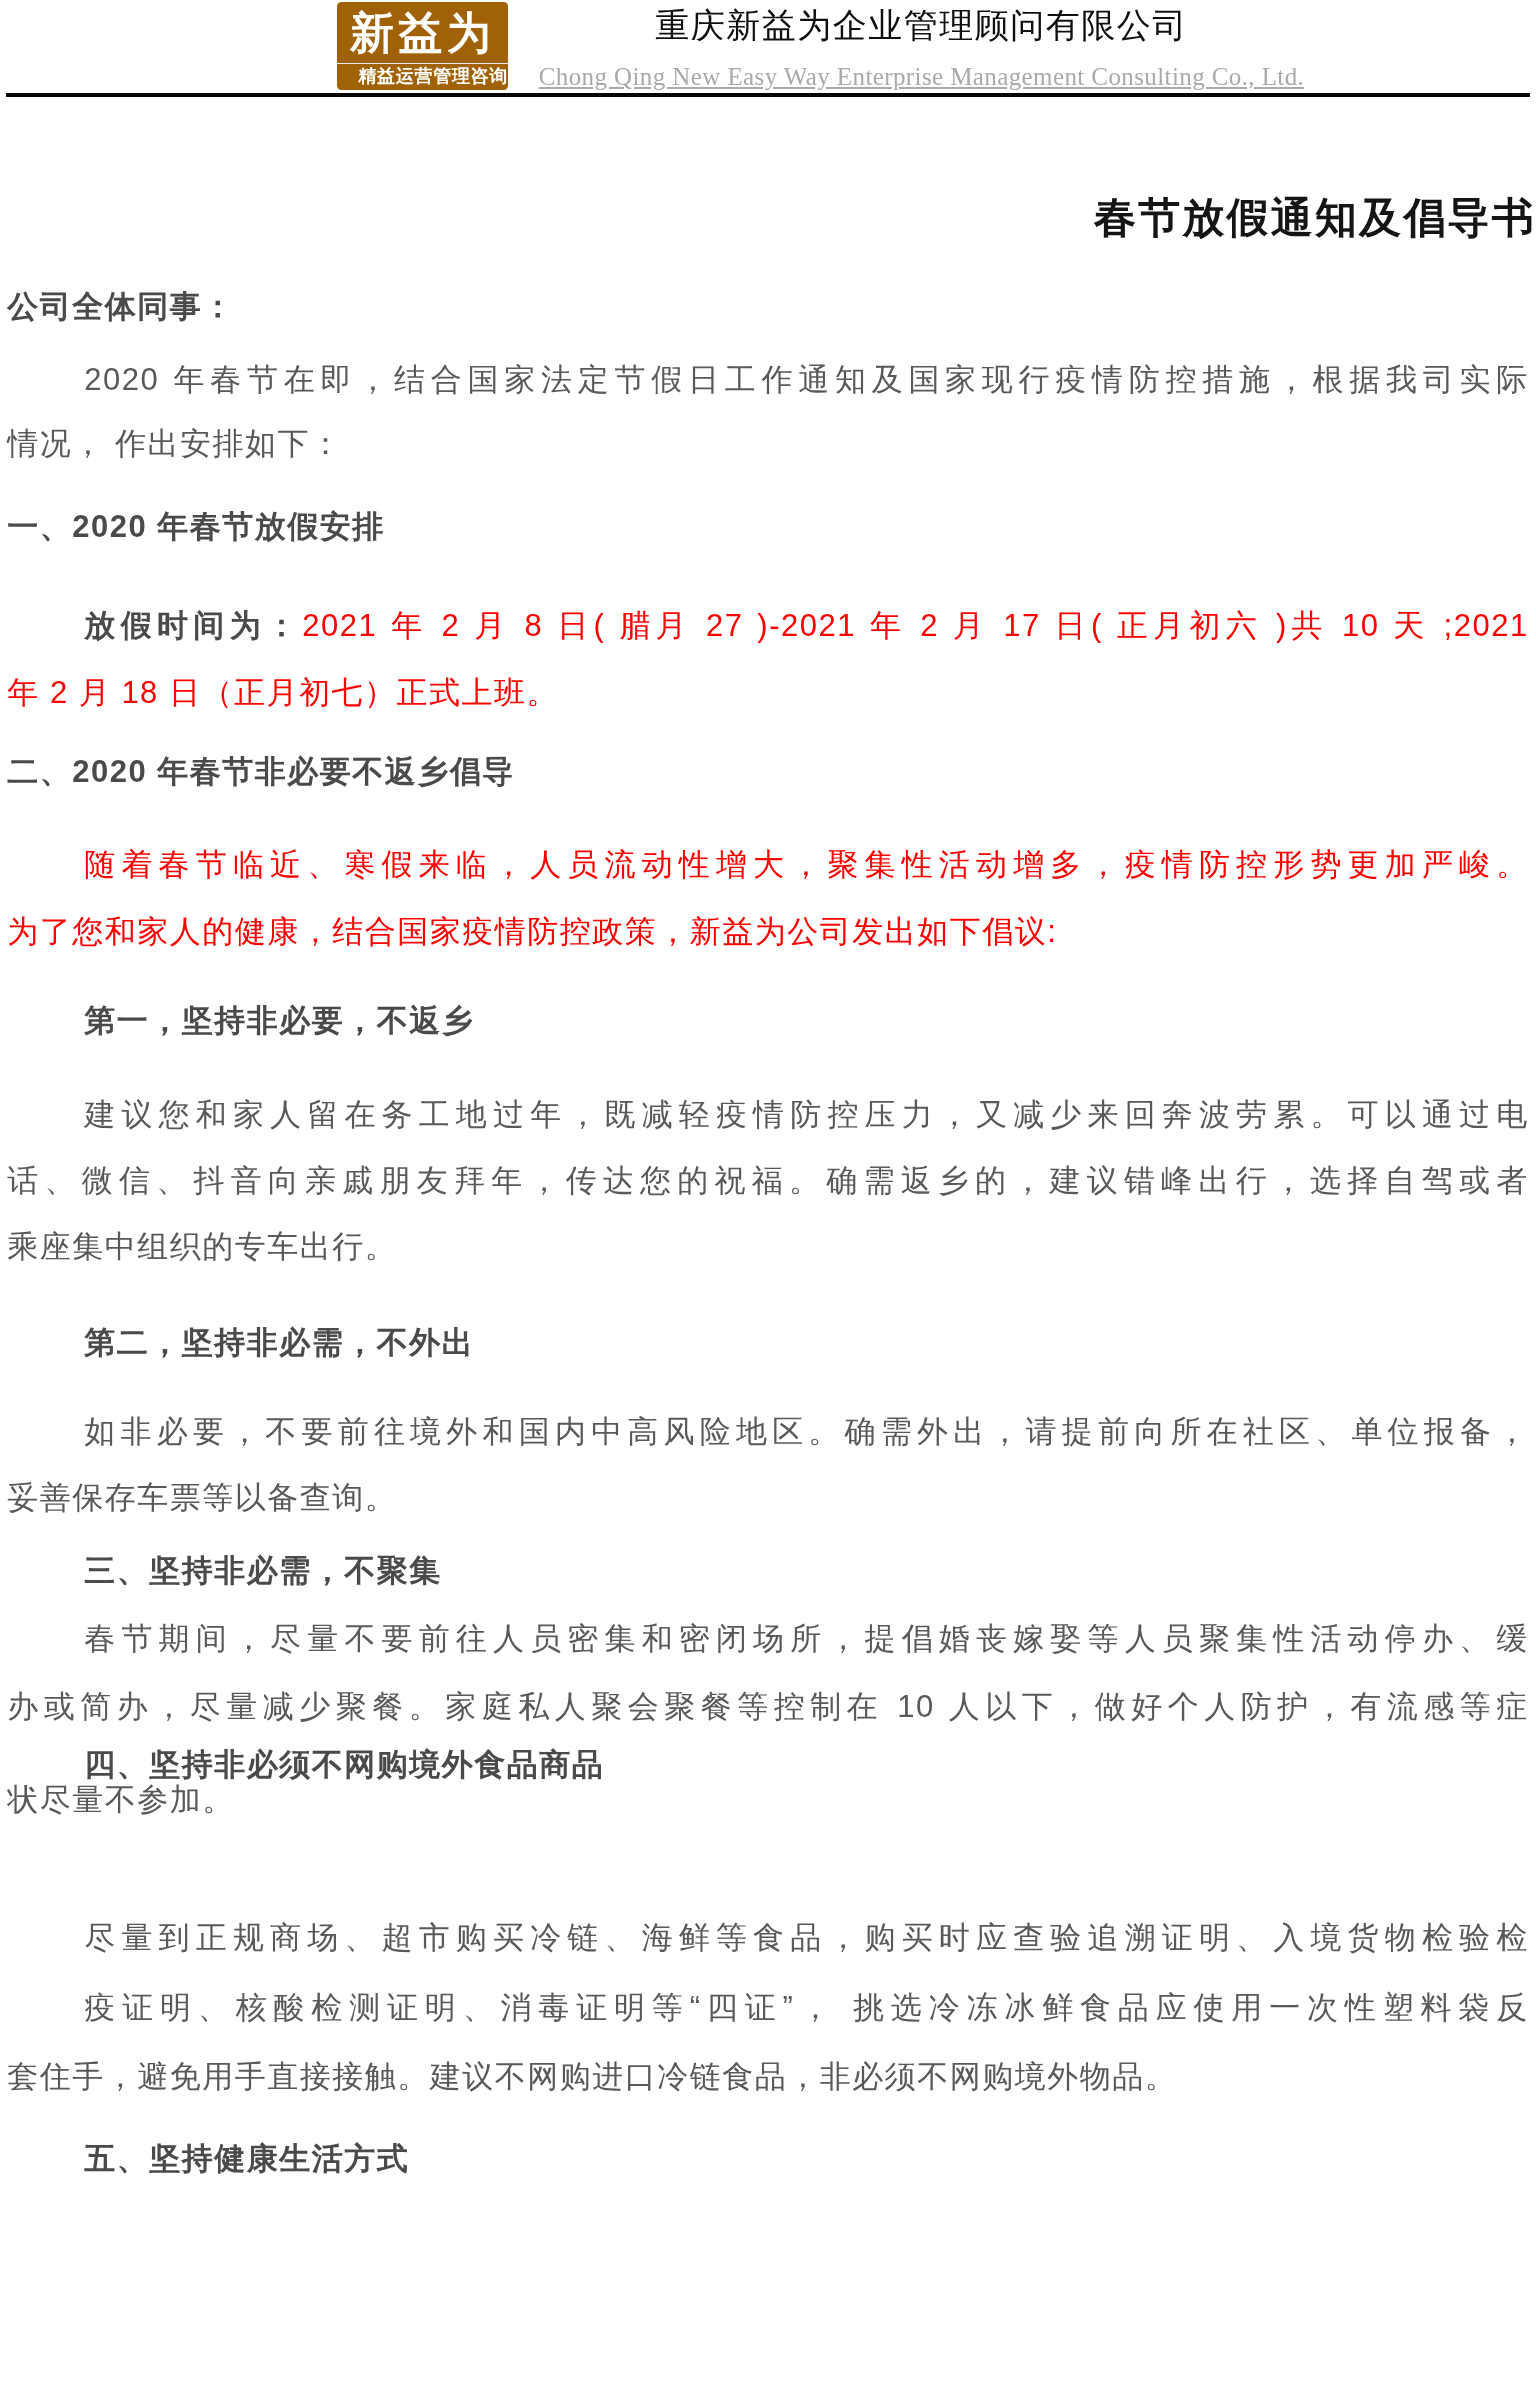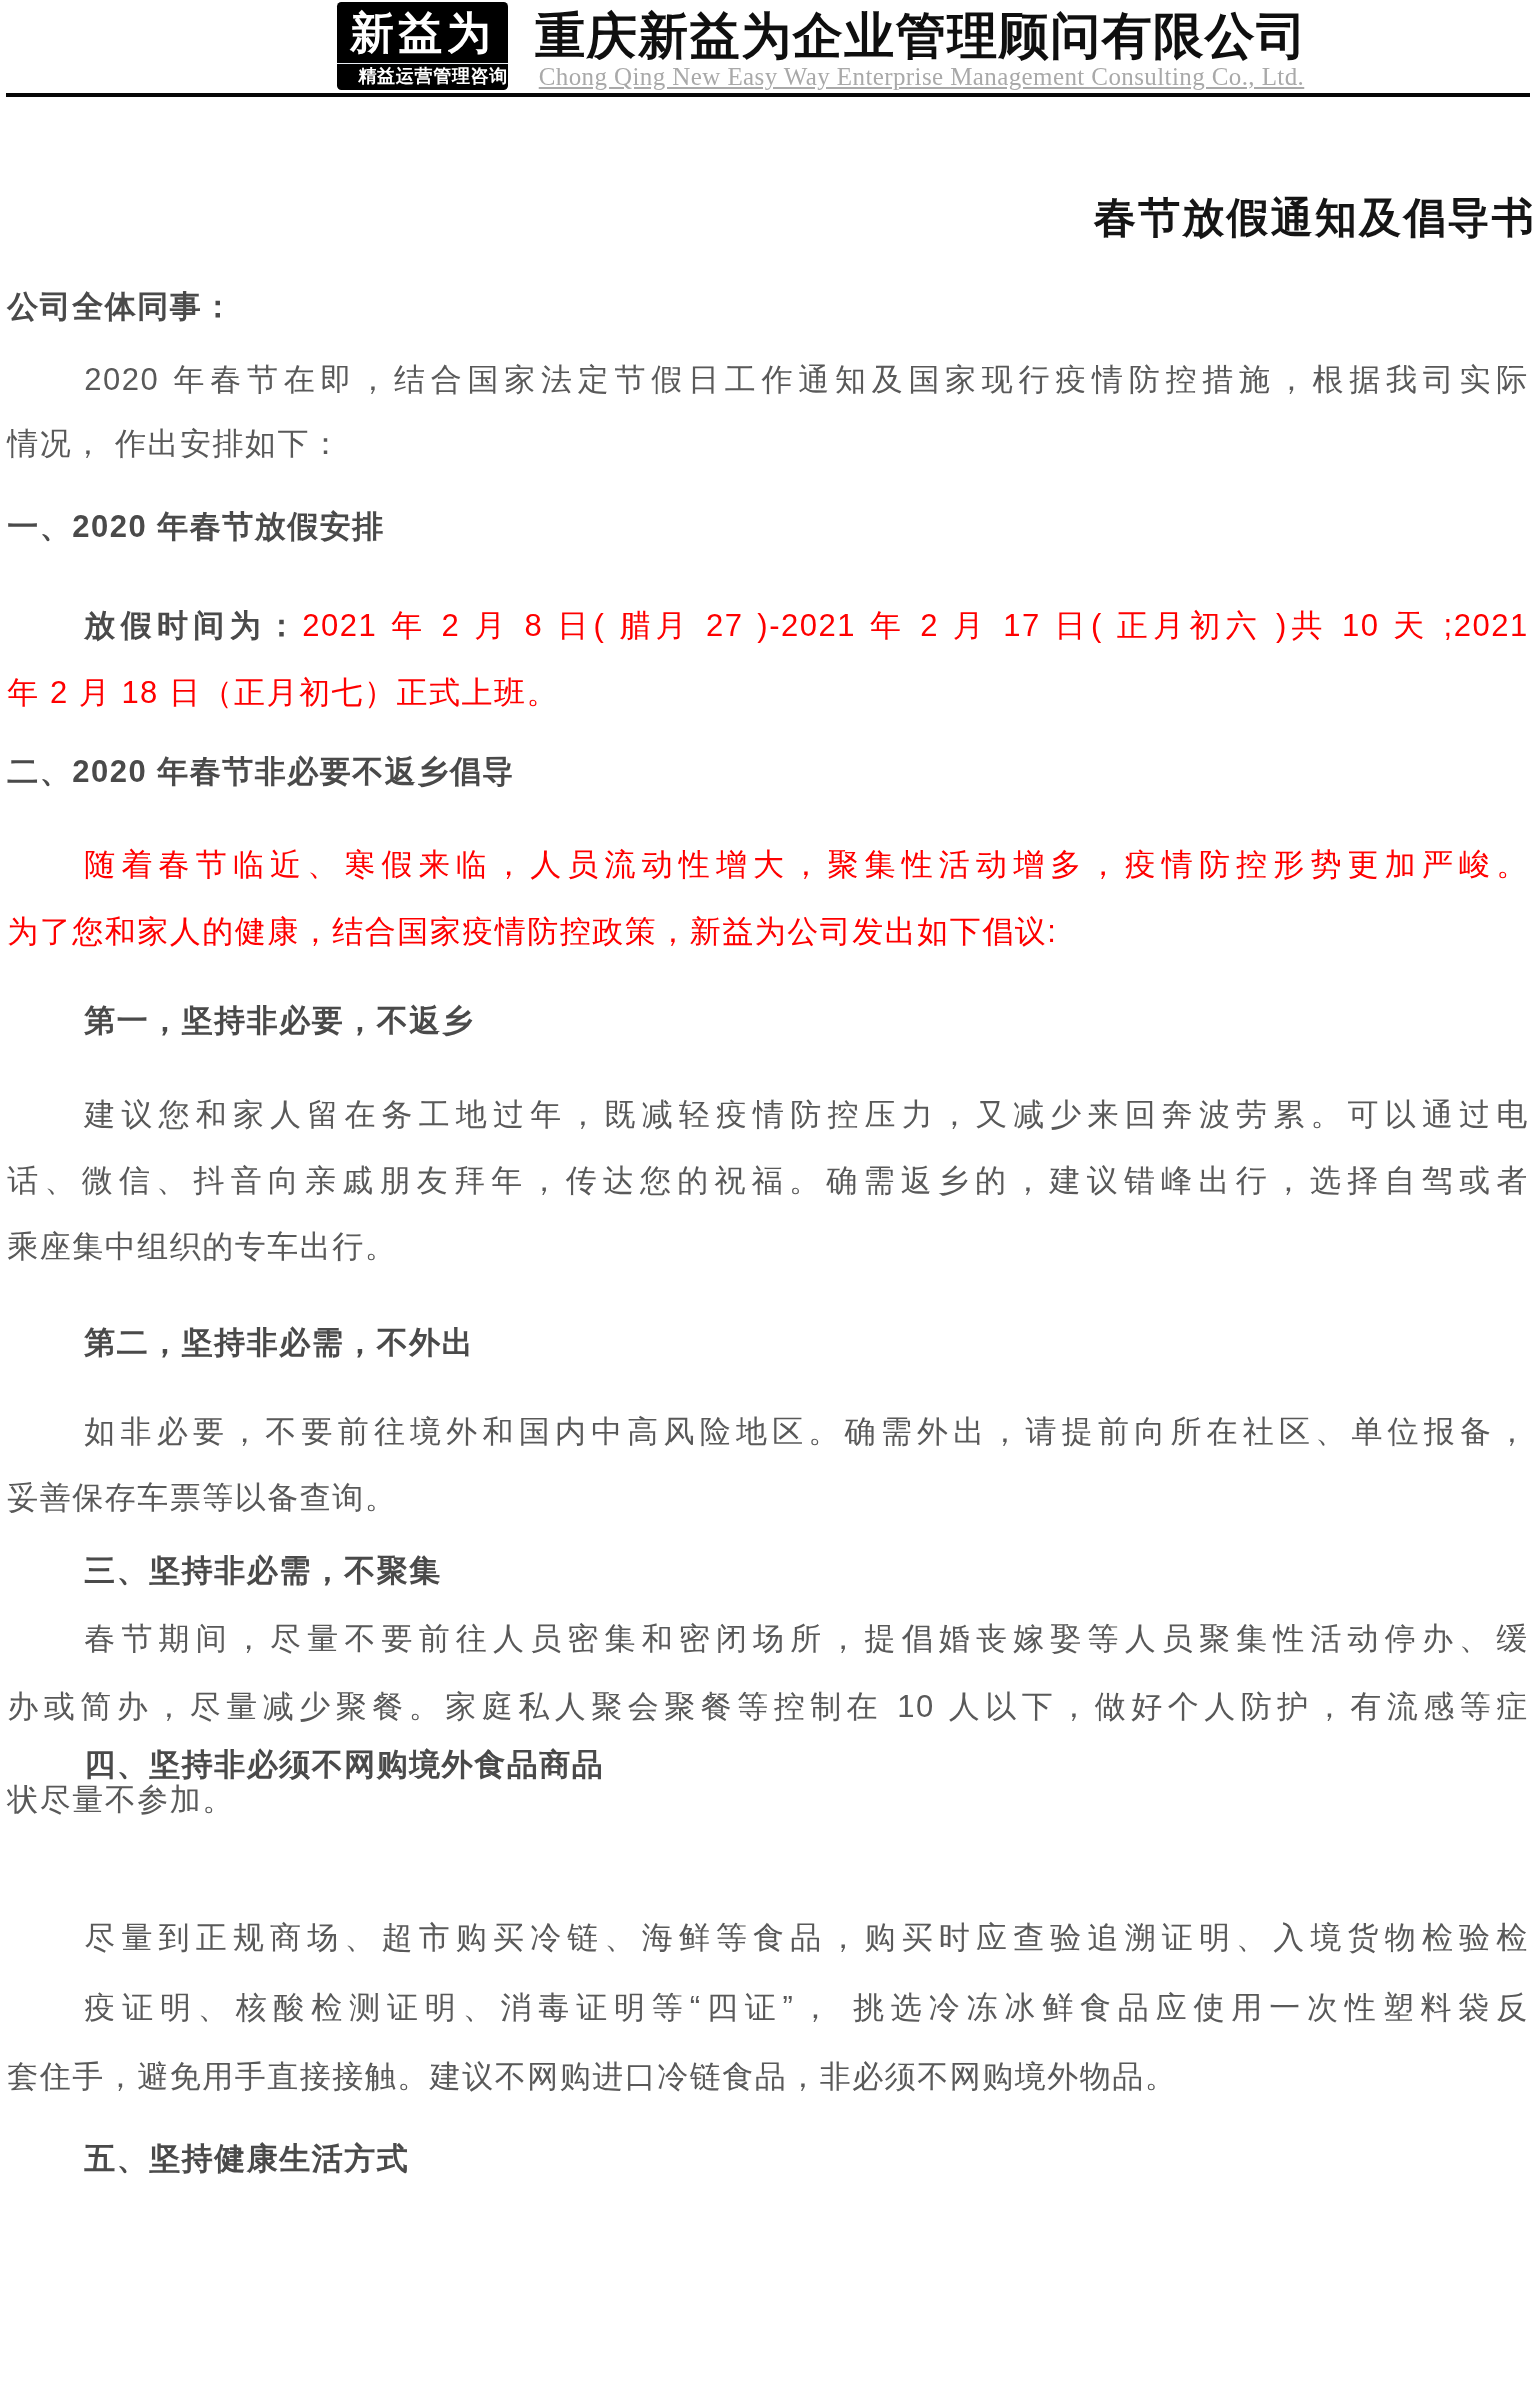--- a/index.html
+++ b/index.html
@@ -22,21 +22,21 @@
   }
   #logo .logo-sub{
     height:24px;line-height:24px;text-align:right;
     border-top:1.5px solid #e8edf4;
     color:#ffffff;font-weight:bold;font-size:18px;letter-spacing:0.7px;
   }
   .header-text{
     position:absolute;left:307px;right:0;text-align:center;
   }
   #company-cn{
-    top:2.9px;font-size:50px;font-weight:bold;color:#0f0f0f;letter-spacing:1.5px;
+    top:2.9px;font-size:34px;font-weight:normal;color:#0f0f0f;letter-spacing:1.5px;
   }
   #company-en{
     top:63px;font-size:25px;color:#a9a9a9;
     font-family:"Liberation Serif","DejaVu Serif",serif;letter-spacing:0.4px;text-decoration:underline;
   }
   #header-rule{
     position:absolute;left:5.8px;right:5.8px;top:93px;height:3.7px;background:#060606;
   }
   
   #doc-title{
@@ -53,21 +53,21 @@
   .seg-n{color:#595959;}
   .seg-b{color:#4a4a4a;font-weight:bold;}
   .seg-r{color:#fe0000;}
 </style>
 </head>
 <body>
 
 <div id="page">
 
   <div>
-    <div id="logo" style="background: #000000;">
+    <div id="logo" style="background: #a16207;">
       <div class="logo-main">新益为</div>
       <div class="logo-sub">精益运营管理咨询</div>
     </div>
     <div id="company-cn" class="header-text">重庆新益为企业管理顾问有限公司</div>
     <div id="company-en" class="header-text">Chong Qing New Easy Way Enterprise Management Consulting Co., Ltd.</div>
     <div id="header-rule"></div>
   </div>
 
   <div id="doc-title">春节放假通知及倡导书</div>
 

